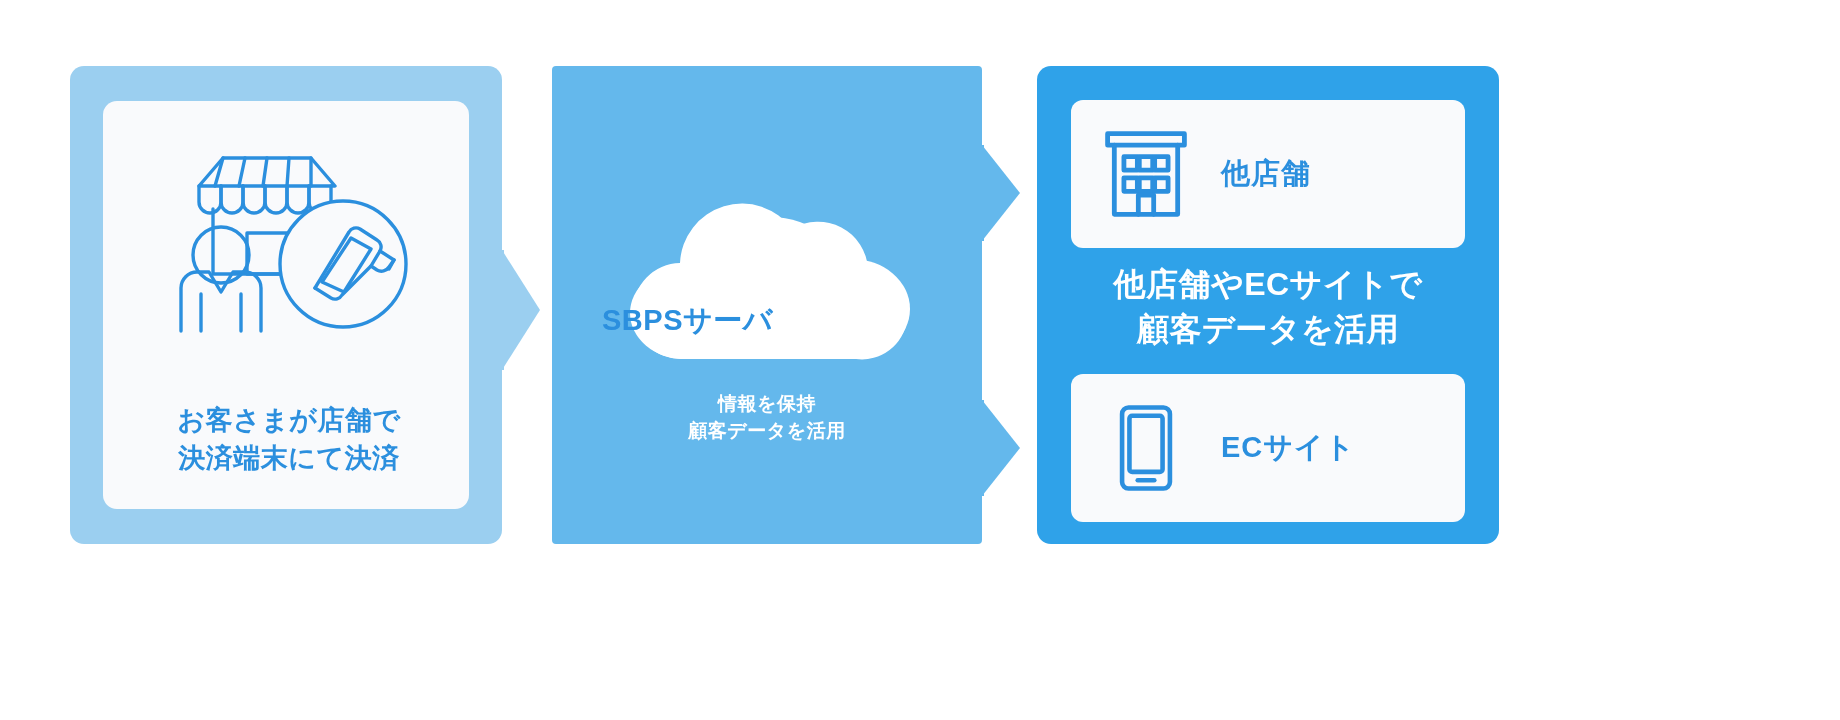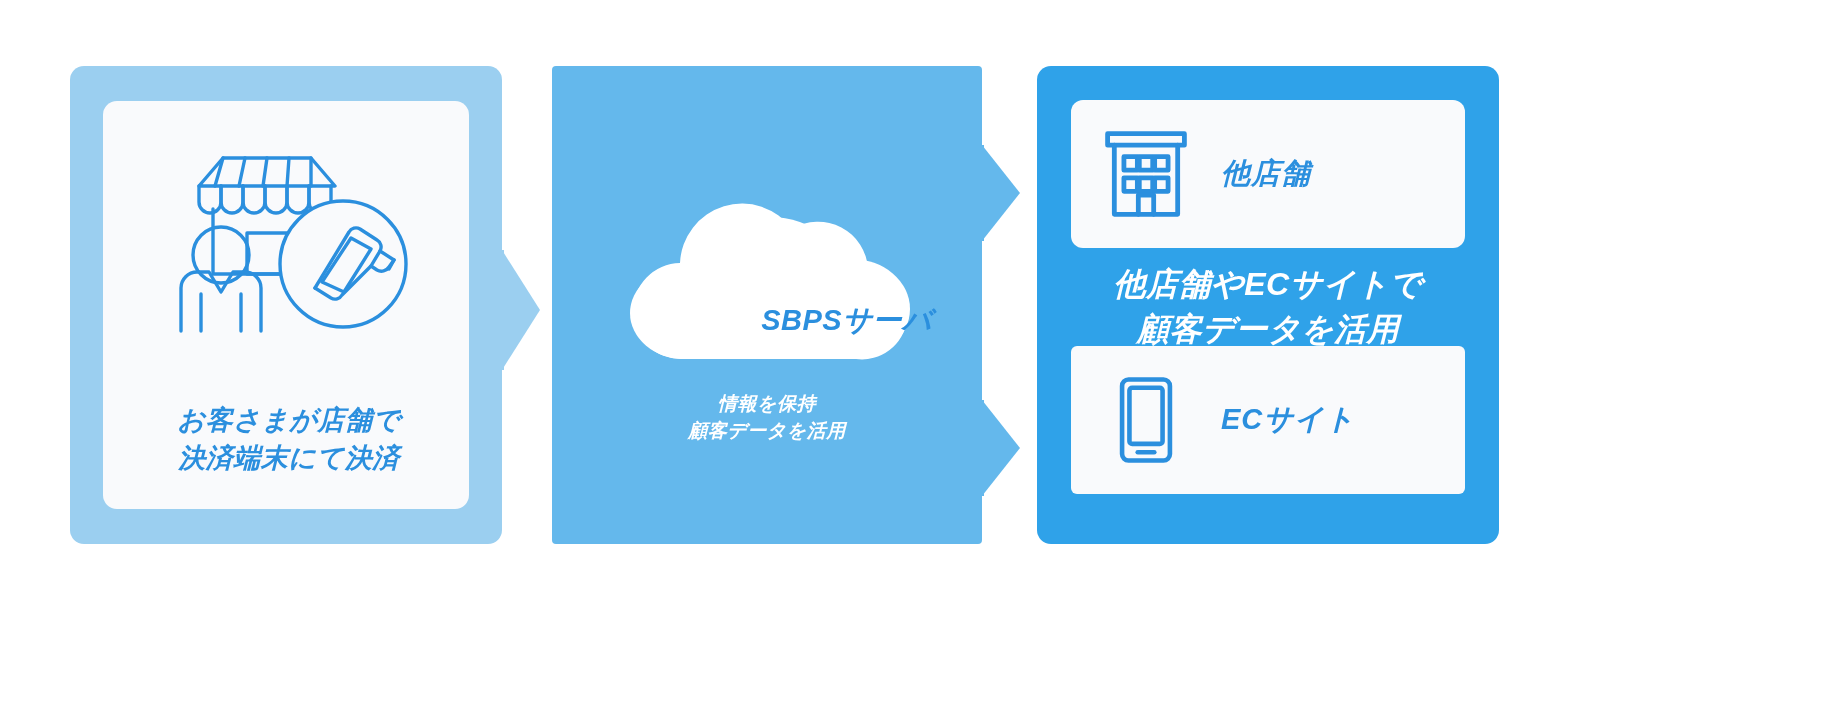--- a/index.html
+++ b/index.html
@@ -5,21 +5,21 @@
   html,body{margin:0;padding:0;}
   body{
     width:1840px;height:720px;
     background:#ffffff;
     font-family:"Liberation Sans","DejaVu Sans",sans-serif;
     overflow:hidden;
   }
   #stage{position:relative;width:1840px;height:720px;background:#ffffff;border-radius:26px;overflow:hidden;}
 
   
-  .panel{position:absolute;box-sizing:border-box;font-style:italic;}
+  .panel{position:absolute;box-sizing:border-box;}
 
   
   #panel1{left:70px;top:66px;width:432px;height:478px;background:#9BCFF0;border-radius:14px;}
   #panel1 .inner-card{
     position:absolute;left:33px;top:35px;width:366px;height:408px;
     background:#F9FAFC;border-radius:14px;
   }
   #panel1-arrow{
     position:absolute;left:502px;top:250px;width:0;height:0;
     border-top:60px solid transparent;border-bottom:60px solid transparent;
@@ -43,37 +43,37 @@
   .p2-arrow-top-body{position:absolute;left:950px;top:145px;width:34px;height:96px;background:#64B8EC;}
   .p2-arrow-bot{
     position:absolute;left:982px;top:400px;width:0;height:0;
     border-top:48px solid transparent;border-bottom:48px solid transparent;
     border-left:38px solid #64B8EC;
   }
   .p2-arrow-bot-body{position:absolute;left:950px;top:400px;width:34px;height:96px;background:#64B8EC;}
 
   .cloud-wrap{position:absolute;left:50px;top:125px;width:330px;height:170px;}
   .cloud-label{
-    position:absolute;left:0;right:0;top:110px;text-align:right;
+    position:absolute;left:0;right:0;top:110px;text-align:left;
     color:#2B8FDE;font-weight:bold;font-size:29px;letter-spacing:.5px;
   }
   .p2-caption{
     position:absolute;left:0;right:0;top:325px;text-align:center;
     color:#ffffff;font-weight:bold;font-size:19px;line-height:1.42;letter-spacing:.5px;
   }
 
   
   #panel3{left:1037px;top:66px;width:462px;height:478px;background:#2FA2E9;border-radius:14px;}
   .p3-card{
     position:absolute;left:34px;width:394px;height:148px;
     background:#F9FAFC;border-radius:12px;
     display:flex;align-items:center;
   }
   #p3-card-top{top:34px;}
-  #p3-card-bottom{top:280px;border-radius:6px;}
+  #p3-card-bottom{top:308px;}
   .p3-card .ic{width:150px;display:flex;justify-content:center;align-items:center;}
   .p3-card .lbl{color:#2B8FDE;font-weight:bold;font-size:29px;letter-spacing:1px;}
   .p3-middle{
     position:absolute;left:0;right:0;top:196px;text-align:center;
     color:#ffffff;font-weight:bold;font-size:32px;line-height:1.42;letter-spacing:.5px;
   }
 </style>
 </head>
 <body>
 

